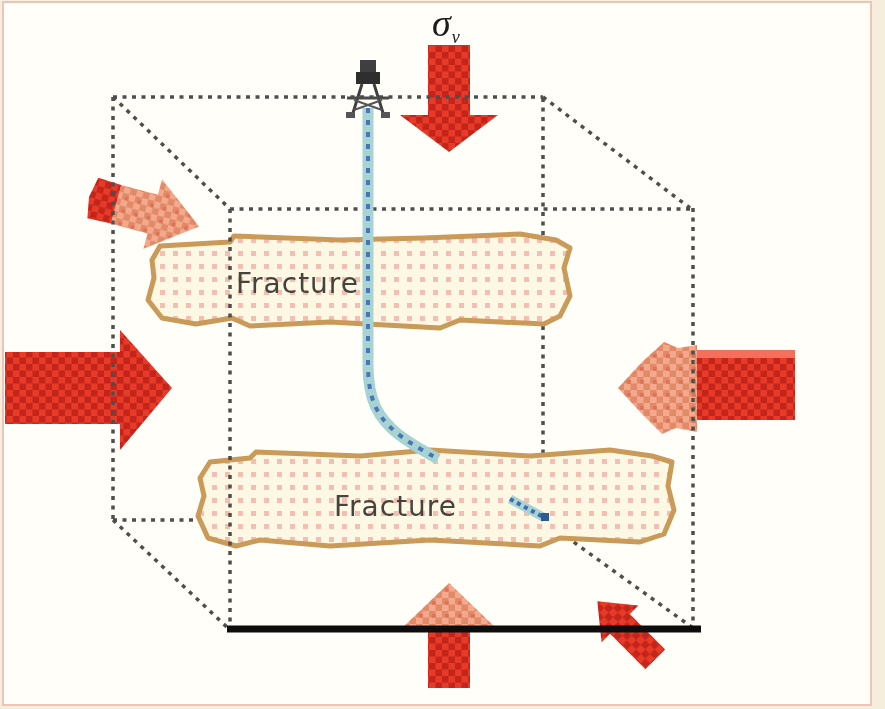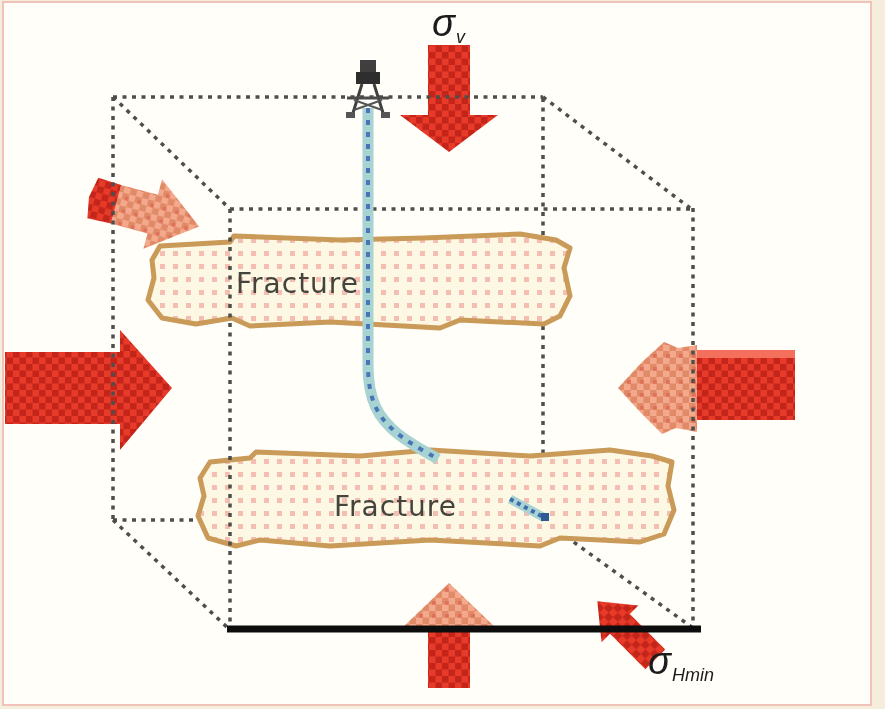--- a/index.html
+++ b/index.html
@@ -16,21 +16,21 @@
     background:#fffef9;
     border:2px solid #f0c2b8;
   }
   #scene{
     position:absolute;
     left:0;top:0;width:885px;height:709px;
   }
   .sigma{
     position:absolute;
     color:#1c1c1c;
-    font-family:Liberation Sans, sans-serif;
+    font-family:Liberation Serif, serif;
     font-style:italic;
     line-height:1;
     white-space:nowrap;
   }
   .sigma .base{font-size:38px;}
   .sigma .sub{
     font-size:18px;
     position:relative;
     top:7px;
     margin-left:1px;
@@ -138,16 +138,13 @@
       <rect x="346" y="112" width="9" height="6" fill="#555"></rect>
       <rect x="381" y="112" width="9" height="6" fill="#555"></rect>
     </g>
   </svg>
 
   <div class="sigma" style="left:432px;top:4px;">
     <span class="base">σ</span><span class="sub">v</span>
   </div>
 
 
-  <div class="sigma" style="left:648px;top:642px;">
-    <span class="base">σ</span><span class="sub">Hmin</span>
-  </div>
 </div>
 
 </body></html>

